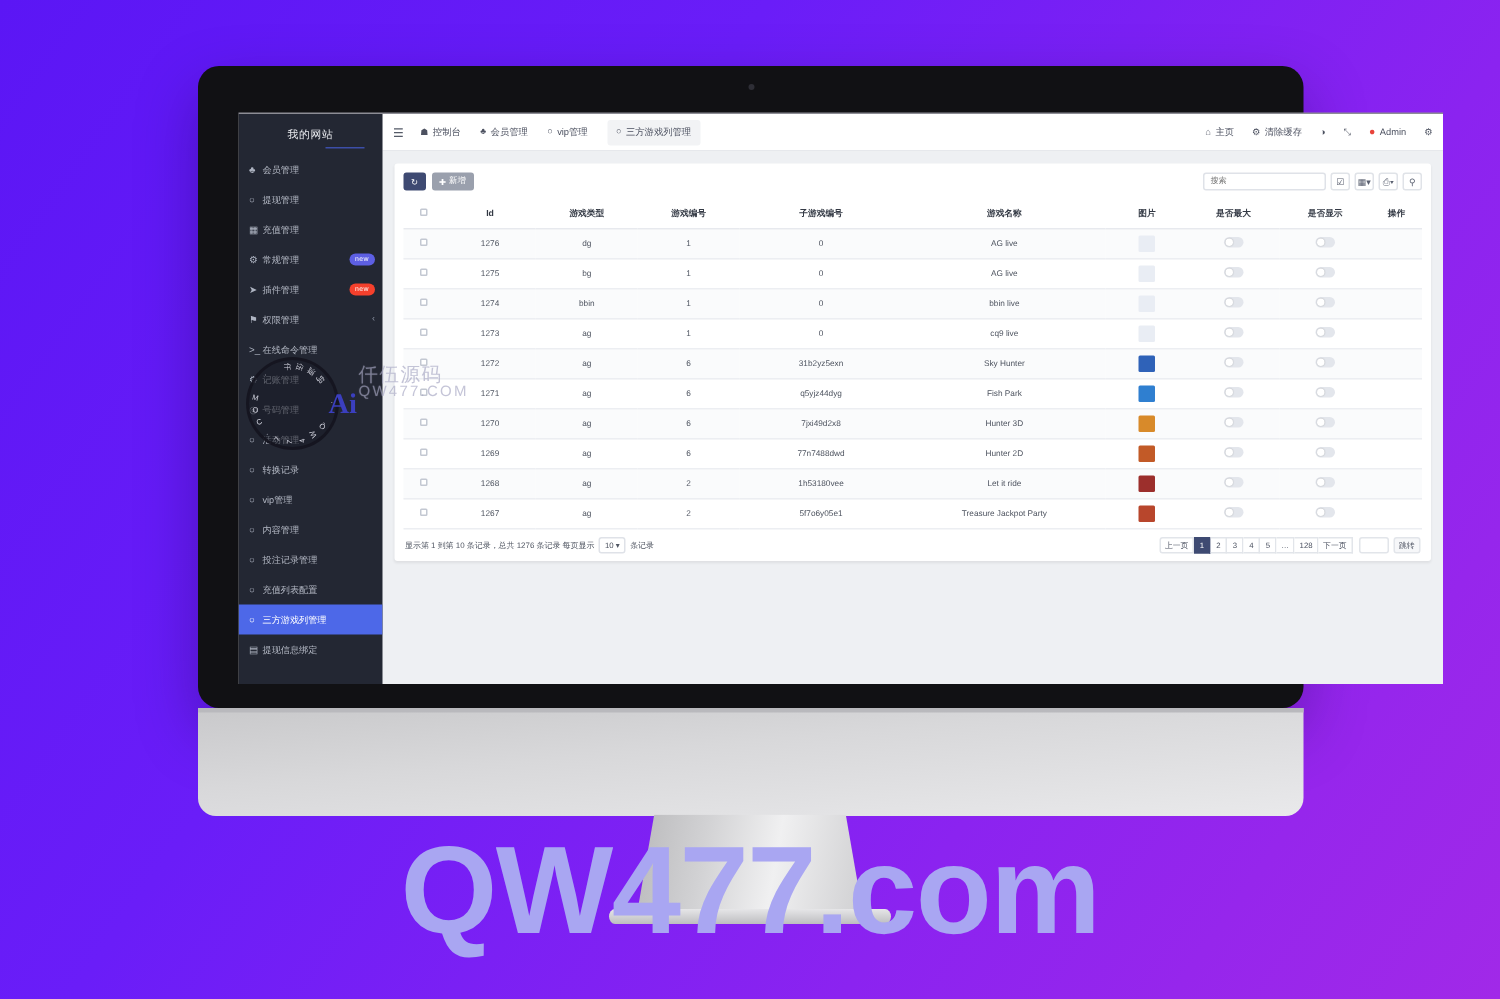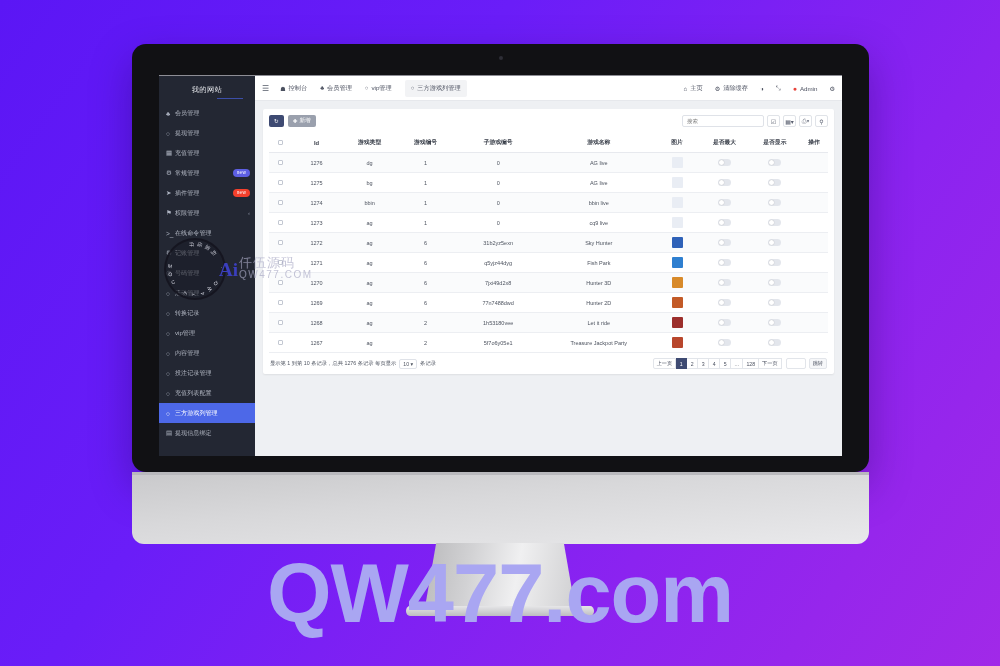--- a/index.html
+++ b/index.html
@@ -37,21 +37,21 @@
     z-index: 10;
   }
   .cam {
     position: absolute; left: 50%; top: 12px;
     width: 4px; height: 4px; margin-left: -2px;
     background: #2e2e36; border-radius: 50%;
   }
   .screen {
     position: absolute;
     left: 27px; top: 31px;
-    width: 683px; height: 381px;
+    width: 803px; height: 381px;
     background: #ffffff;
     overflow: hidden;
     border-top: 1px solid #8d8d95;
   }
   .stand-neck {
     position: absolute;
     left: 132px; top: 472px;
     width: 737px; height: 72px;
     background: linear-gradient(175deg,#c9c9cb 0%, #d8d8da 40%, #e9e9eb 100%);
     border-radius: 0 0 12px 12px;
@@ -147,21 +147,21 @@
   }
   .wm-ai {
     position: absolute;
     left: 60px; top: 183px;
     font-size: 19px; font-weight: bold;
     color: #3b3fbf; z-index: 7; pointer-events: none;
     font-family: "Liberation Serif", serif;
   }
   .wm-cn {
     position: absolute;
-    left: 80px; top: 180px;
+    left: 80px; top: 167px;
     z-index: 7; pointer-events: none;
     color: rgba(160,160,190,.62);
     font-size: 13px; letter-spacing: 1px; line-height: 1.05;
     text-shadow: 0 0 1px rgba(255,255,255,.2);
   }
   .wm-cn small { display:block; font-size: 10px; letter-spacing: 1.5px; }
 
   
   .main { flex: 1 1 auto; display: flex; flex-direction: column; min-width: 0; background:#eef0f3; }
 

